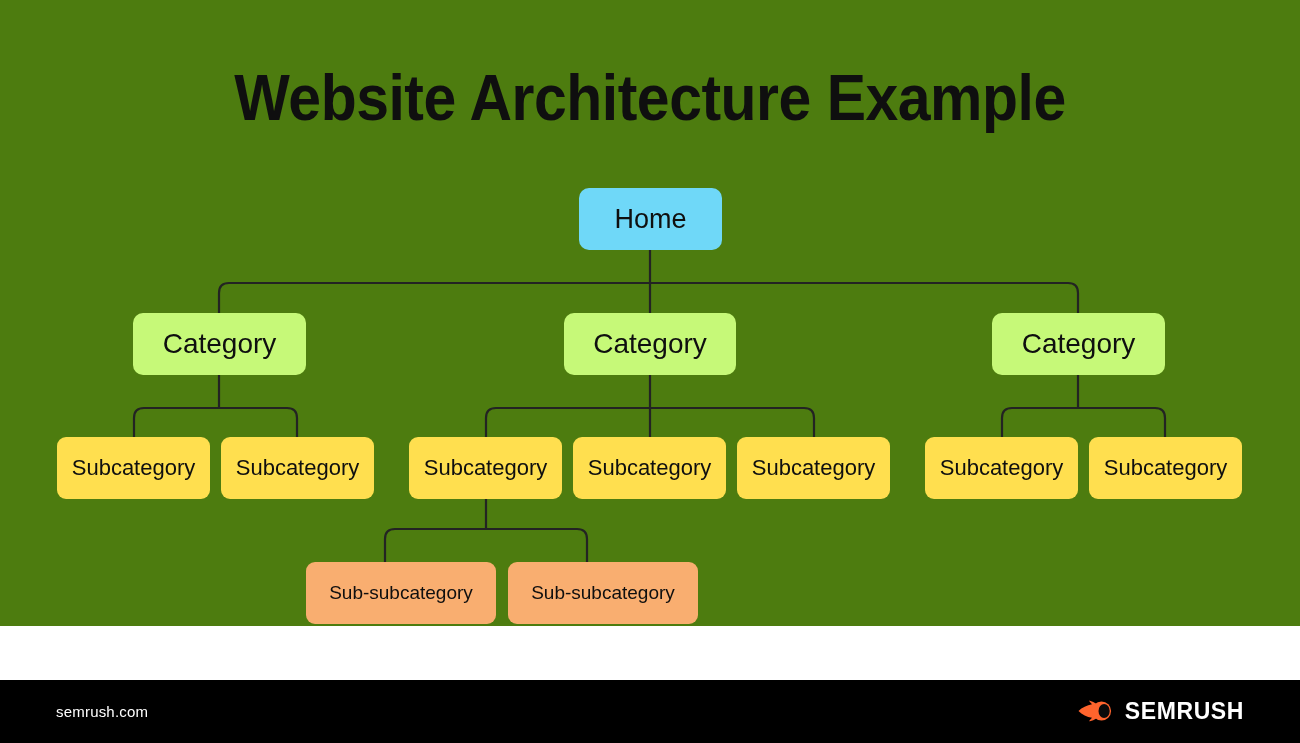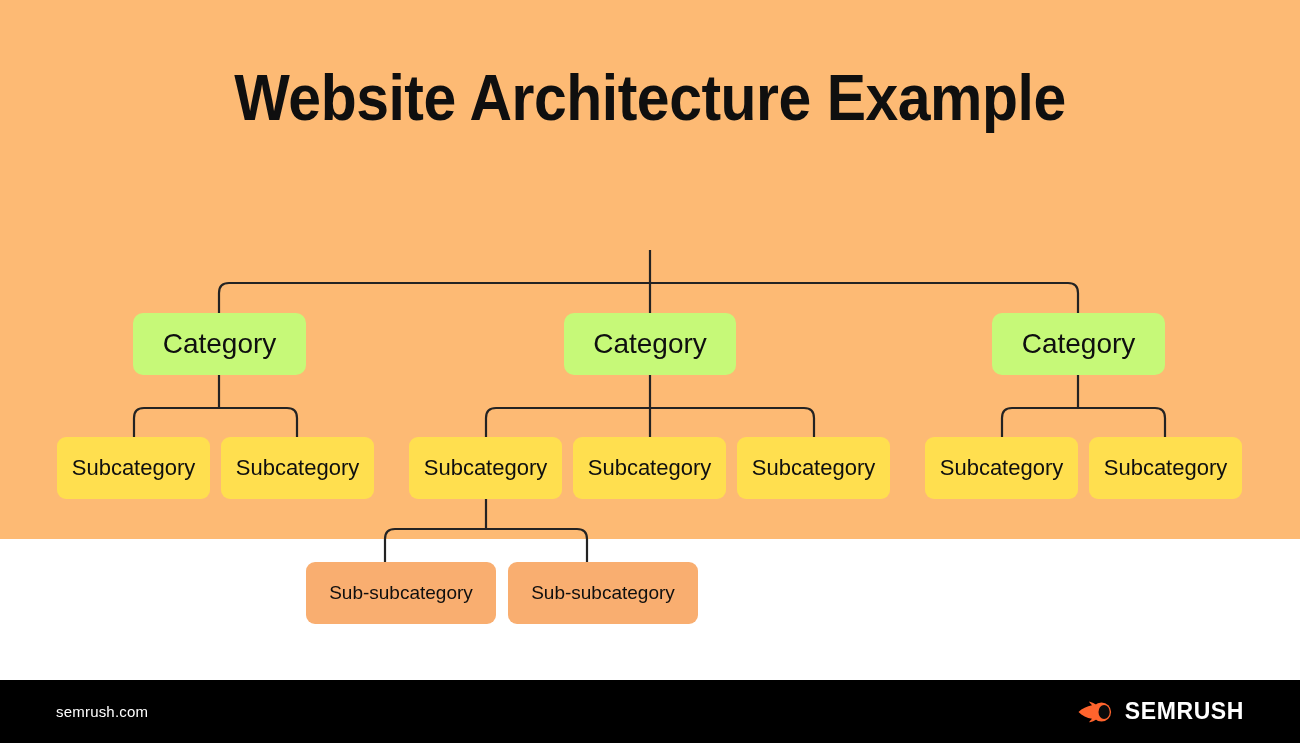--- a/index.html
+++ b/index.html
@@ -13,22 +13,22 @@
 
   body {
     background: #ffffff;
     font-family: "Liberation Sans", sans-serif;
     position: relative;
   }
 
   #canvas {
     position: relative;
     width: 1300px;
-    height: 539px;
-    background: #fdba74;
+    height: 626px;
+    background: #4d7c0f;
   }
 
   
   #page-title {
     position: absolute;
     left: 0;
     top: 58px;
     width: 1300px;
     text-align: center;
     font-family: "Liberation Sans", sans-serif;
@@ -114,21 +114,21 @@
 
   #footer-url {
     color: #ffffff;
     font-size: 15px;
     font-family: "Liberation Sans", sans-serif;
     letter-spacing: 0.2px;
   }
 
   #brand {
     display: flex;
-    align-items: flex-end;
+    align-items: flex-start;
     gap: 11px;
   }
 
   #brand-name {
     color: #ffffff;
     font-family: "Liberation Sans", sans-serif;
     font-weight: bold;
     font-size: 23px;
     letter-spacing: 0.6px;
   }
@@ -159,20 +159,21 @@
     <path d="M486,437 L486,418 Q486,408 496,408 L804,408 Q814,408 814,418 L814,437"></path>
     <path d="M650,408 L650,437"></path>
 
     <path d="M1078,375 L1078,408"></path>
     <path d="M1002,437 L1002,418 Q1002,408 1012,408 L1155,408 Q1165,408 1165,418 L1165,437"></path>
 
     <path d="M486,499 L486,529"></path>
     <path d="M385,562 L385,539 Q385,529 395,529 L577,529 Q587,529 587,539 L587,562"></path>
   </svg>
 
+  <div class="node home" style="left:579px; top:188px; width:143px; height:62px;">Home</div>
 
   <div class="node category" style="left:133px; top:313px; width:173px; height:62px;">Category</div>
 
   <div class="node category" style="left:564px; top:313px; width:172px; height:62px;">Category</div>
 
   <div class="node category" style="left:992px; top:313px; width:173px; height:62px;">Category</div>
 
   <div class="node subcategory" style="left:57px; top:437px; width:153px; height:62px;">Subcategory</div>
 
   <div class="node subcategory" style="left:221px; top:437px; width:153px; height:62px;">Subcategory</div>

